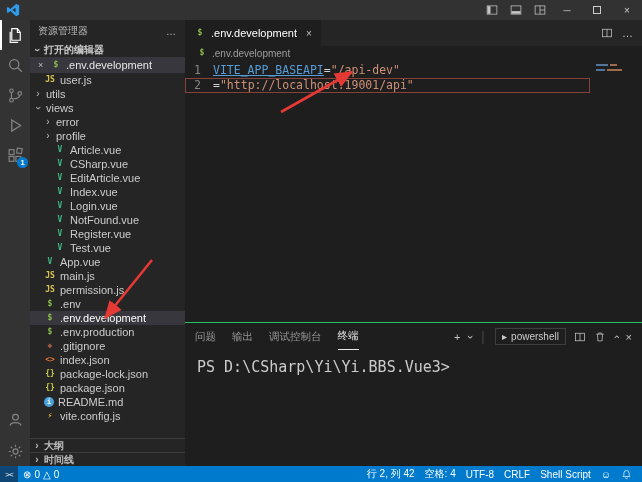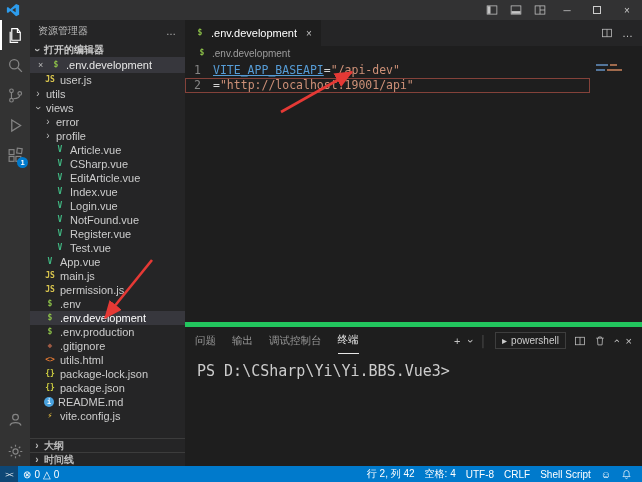--- a/index.html
+++ b/index.html
@@ -66,21 +66,21 @@
   .cline.boxed { outline:1px solid #84423a; outline-offset:-1px; }
   .lnum { width:16px; text-align:right; color:#858585; margin-right:12px; flex:none; }
   .ckey { color:#569cd6;text-decoration:underline; }
   .ceq  { color:#d4d4d4; }
   .cval { color:#ce9178; }
   .minimap { position:absolute; top:4px; right:8px; width:38px; }
   .mm-line { height:2px; margin-bottom:3px; display:flex; gap:2px; }
   .mm-seg { height:2px; }
 
   
-  .panel { height:144px; flex:none; border-top:5px solid #22c55e; display:flex; flex-direction:column; background:#1e1e1e; }
+  .panel { height:144px; flex:none; border-top:1px solid #22c55e; display:flex; flex-direction:column; background:#1e1e1e; }
   .panel-header { height:27px; display:flex; align-items:center; padding:0 10px; flex:none; }
   .ptab { margin-right:16px; font-size:10.5px; color:#969696; height:100%; display:flex; align-items:center; text-transform:uppercase; }
   .ptab.active { color:#e7e7e7; border-bottom:1px solid #e7e7e7; }
   .panel-actions { margin-left:auto; display:flex; align-items:center; gap:8px; color:#c5c5c5; }
   .pa-sep { color:#555; }
   .ps-pill { display:flex; align-items:center; gap:4px; border:1px solid #3e3e3e; padding:0 6px; height:17px; font-size:10px; color:#cccccc; }
   .rot90 { display:inline-block; transform:rotate(90deg); }
   .rotm90 { display:inline-block; transform:rotate(-90deg); }
   .panel-body { flex:1; font-family:"DejaVu Sans Mono", monospace; font-size:15px; color:#cccccc; padding:8px 12px; white-space:pre; }
 
@@ -279,21 +279,21 @@
         <div class="trow" style="padding-left: 14px;">
           <span class="ficon" style="color: rgb(141, 193, 73);">$</span>
           <span class="tlabel">.env.production</span>
         </div>
         <div class="trow" style="padding-left: 14px;">
           <span class="ficon" style="color: rgb(158, 90, 67);">◆</span>
           <span class="tlabel">.gitignore</span>
         </div>
         <div class="trow" style="padding-left: 14px;">
           <span class="ficon" style="color: rgb(227, 121, 51);">&lt;&gt;</span>
-          <span class="tlabel">utils.html</span>
+          <span class="tlabel">index.json</span>
         </div>
         <div class="trow" style="padding-left: 14px;">
           <span class="ficon" style="color: rgb(203, 203, 65);">{}</span>
           <span class="tlabel">package-lock.json</span>
         </div>
         <div class="trow" style="padding-left: 14px;">
           <span class="ficon" style="color: rgb(203, 203, 65);">{}</span>
           <span class="tlabel">package.json</span>
         </div>
         <div class="trow" style="padding-left: 14px;">

